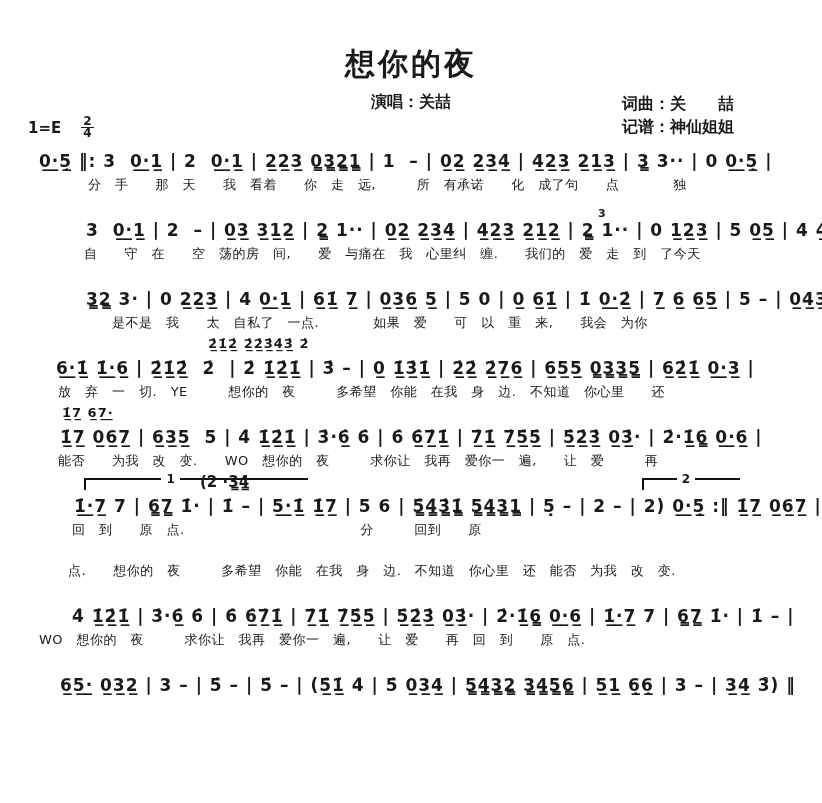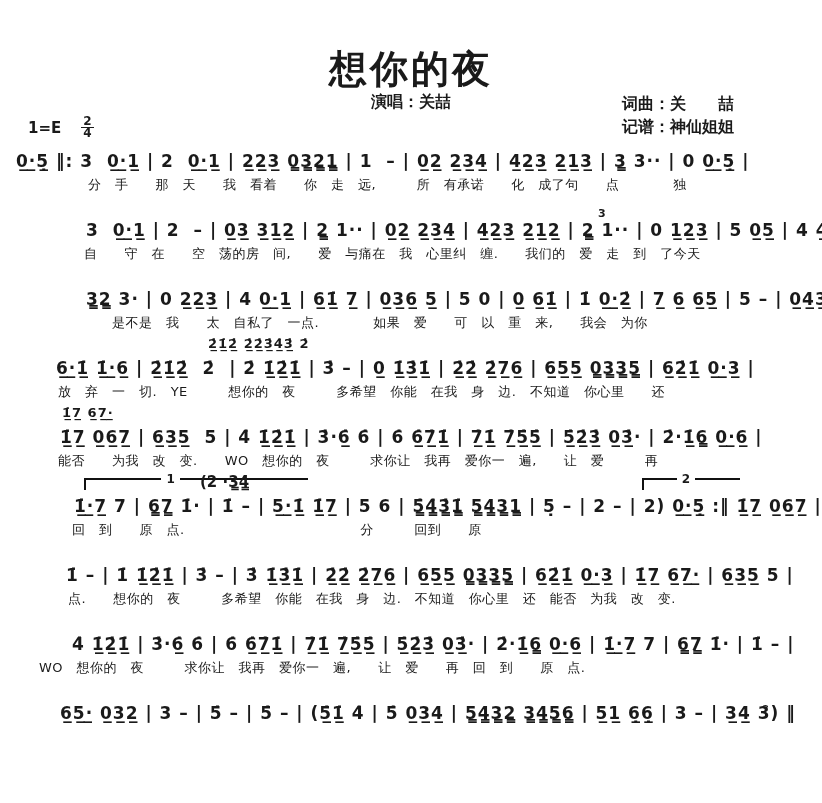--- a/index.html
+++ b/index.html
@@ -3,21 +3,21 @@
 <meta charset="utf-8">
 <style>
   * { margin:0; padding:0; box-sizing:border-box; }
   html,body { width:822px; height:803px; background:#ffffff; color:#1a1a1a;
               font-family:"DejaVu Sans", sans-serif; overflow:hidden; }
   .page { position:relative; width:822px; height:803px; background:#fff; }
 
   
   header { position:relative; height:148px; }
   .title { position:absolute; left:0; right:0; top:44px; text-align:center;
-           font-size:38px; font-weight:bold; letter-spacing:3px; }
+           font-size:30px; font-weight:bold; letter-spacing:3px; }
   .performer { position:absolute; left:0; right:0; top:92px; text-align:center;
                font-size:16px; font-weight:bold; }
   .credits { position:absolute; right:88px; top:92px; text-align:left;
              font-size:16px; font-weight:bold; line-height:23px; }
   .keysig { position:absolute; left:28px; top:116px; font-size:15px;
             font-weight:bold; display:flex; align-items:center; gap:20px; }
   .frac { display:inline-flex; flex-direction:column; align-items:center;
           font-size:12px; line-height:11px; font-weight:bold; }
   .frac .den { border-top:1.2px solid #1a1a1a; padding:0 2px; }
   .frac .num { padding:0 2px; }
@@ -57,21 +57,21 @@
       <span class="frac">
         <span class="num">2</span>
         <span class="den">4</span>
       </span>
     </div>
   </header>
 
   <div class="score">
 
     <section class="system">
-      <div class="notes" style="padding-left:16px">0̲·̲5̲̣ ‖: 3  0̲·̲1̲ | 2  0̲·̲1̲ | 2̲2̲3̲ 0̳3̳2̳1̳ | 1  – | 0̲2̲ 2̲3̲4̲ | 4̲2̲3̲ 2̲1̲3̲ | 3̳ 3·· | 0 0̲·̲5̲̣ |</div>
+      <div class="notes" style="padding-left:39px">0̲·̲5̲̣ ‖: 3  0̲·̲1̲ | 2  0̲·̲1̲ | 2̲2̲3̲ 0̳3̳2̳1̳ | 1  – | 0̲2̲ 2̲3̲4̲ | 4̲2̲3̲ 2̲1̲3̲ | 3̳ 3·· | 0 0̲·̲5̲̣ |</div>
       <div class="lyrics" style="padding-left:88px">分　手　　那　天　　我　看着　　你　走　远,　　　所　有承诺　　化　成了句　　点　　　　独</div>
     </section>
 
     <section class="system">
       <span class="tuplet" style="left:598px">3</span>
       <div class="notes" style="padding-left:86px">3  0̲·̲1̲ | 2  – | 0̲3̲ 3̲1̲2̲ | 2̳ 1·· | 0̲2̲ 2̲3̲4̲ | 4̲2̲3̲ 2̲1̲2̲ | 2̳ 1·· | 0 1̲2̲3̲ | 5 0̲5̲ | 4 4̲1̲3̲ |</div>
       <div class="lyrics" style="padding-left:84px">自　　守　在　　空　荡的房　间,　　爱　与痛在　我　心里纠　缠.　　我们的　爱　走　到　了今天</div>
     </section>
 
     <section class="system">
@@ -97,21 +97,20 @@
       </div>
       <span class="cue" style="left:200px">(2 ·3̳4̳</span>
       <div class="volta" style="left:642px;width:98px">
         <span class="volta-num">2</span>
       </div>
       <div class="notes" style="padding-left:74px">1̲̇·̲7̲ 7 | 6̳7̳ 1̇· | 1̇ – | 5̲·̲1̲̇ 1̲̇7̲ | 5 6 | 5̳̇4̳̇3̳̇1̳̇ 5̳4̳3̳1̳ | 5̣ – | 2 – | 2) 0̲·̲5̲̣ :‖ 1̲̇7̲ 0̲6̲7̲ |</div>
       <div class="lyrics" style="padding-left:72px">回　到　　原　点.　　　　　　　　　　　　　分　　　回到　　原</div>
     </section>
 
     <section class="system">
-      <div class="notes" style="padding-left:66px">1̇ – | 1̇ 1̲̇2̲̇1̲̇ | 3̇ – | 3̇ 1̲̇3̲̇1̲̇ | 2̲̇2̲̇ 2̲̇7̲6̲ | 6̲5̲5̲ 0̳3̳3̳5̳ | 6̲2̲̇1̲̇ 0̲·̲3̲ | 1̲̇7̲ 6̲7̲·̲ | 6̲3̲5̲ 5 |</div>
       <div class="lyrics" style="padding-left:68px">点.　　想你的　夜　　　多希望　你能　在我　身　边.　不知道　你心里　还　能否　为我　改　变.</div>
     </section>
 
     <section class="system">
       <div class="notes" style="padding-left:72px">4̇ 1̲̇2̲̇1̲̇ | 3̇·6̲̇ 6̇ | 6̇ 6̲̇7̲̇1̲̇ | 7̲̇1̲̇ 7̲̇5̲̇5̲̇ | 5̲̇2̲̇3̲̇ 0̲3̲̇· | 2̇·1̲̇6̳ 0̲·̲6̲ | 1̲̇·̲7̲ 7 | 6̳7̳ 1̇· | 1̇ – |</div>
       <div class="lyrics" style="padding-left:39px">WO　想你的　夜　　　求你让　我再　爱你一　遍,　　让　爱　　再　回　到　　原　点.</div>
     </section>
 
     <section class="system">
       <div class="notes" style="padding-left:60px">6̲5̲·̲ 0̲3̲2̲ | 3 – | 5̇ – | 5̇ – | (5̲̇1̲̇ 4̇ | 5̇ 0̲3̲4̲ | 5̳4̳3̳2̳ 3̳4̳5̳6̳ | 5̲1̲ 6̲̣6̲̣ | 3 – | 3̲4̲ 3̑) ‖</div>

